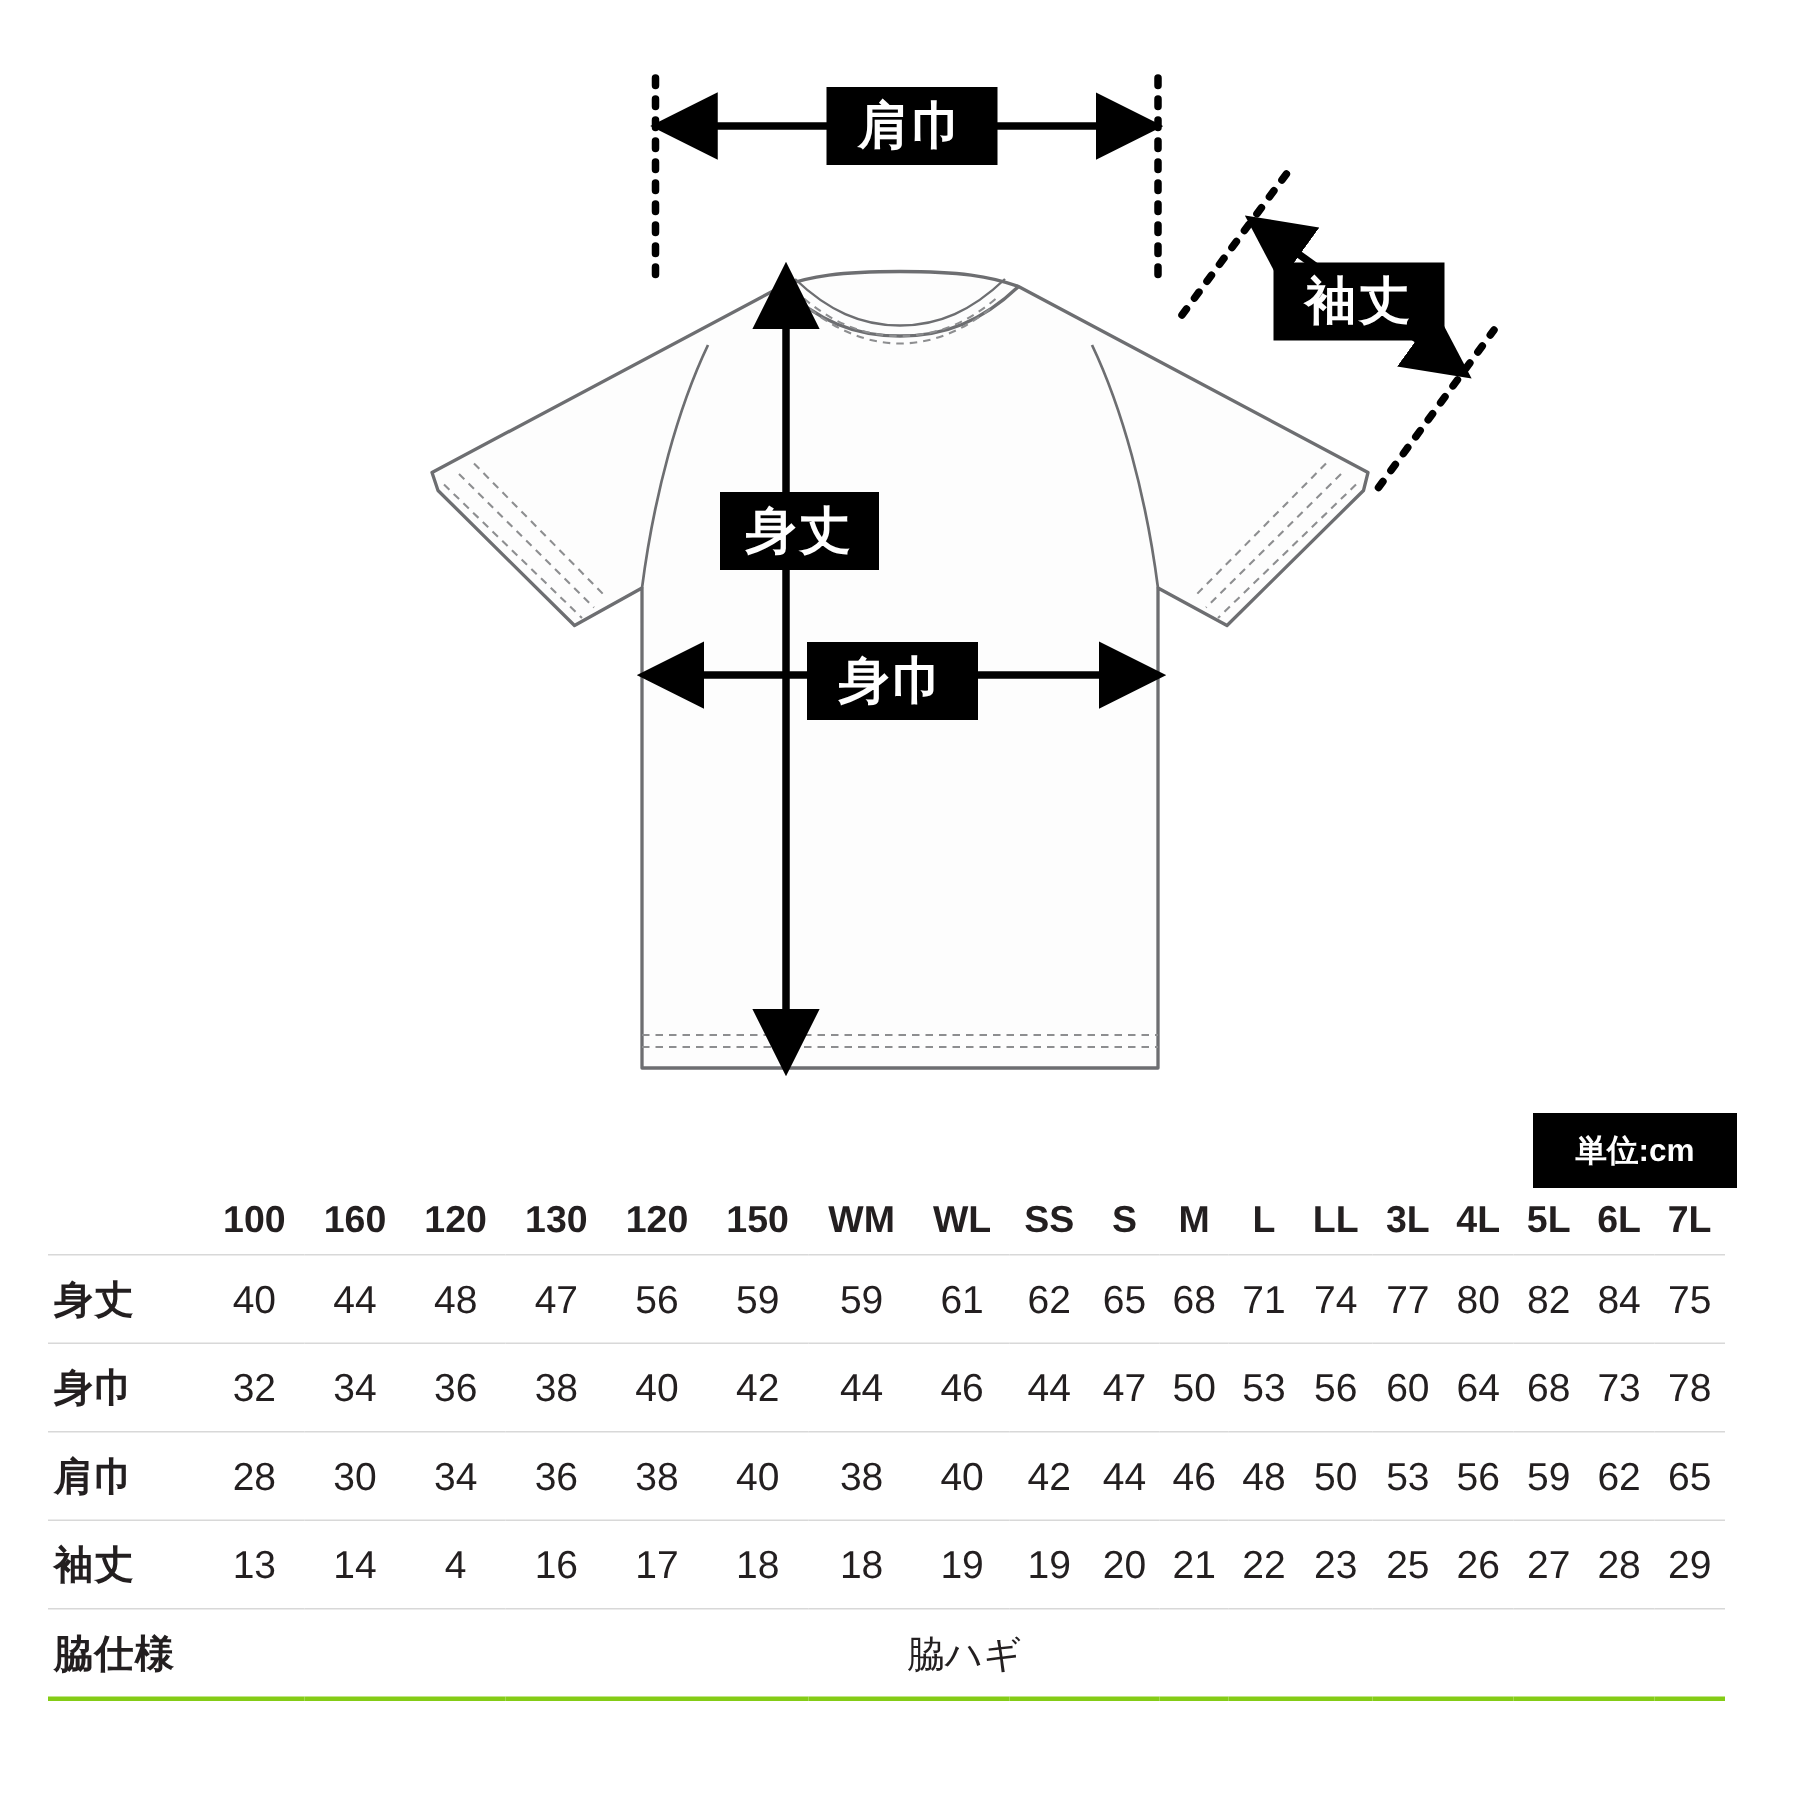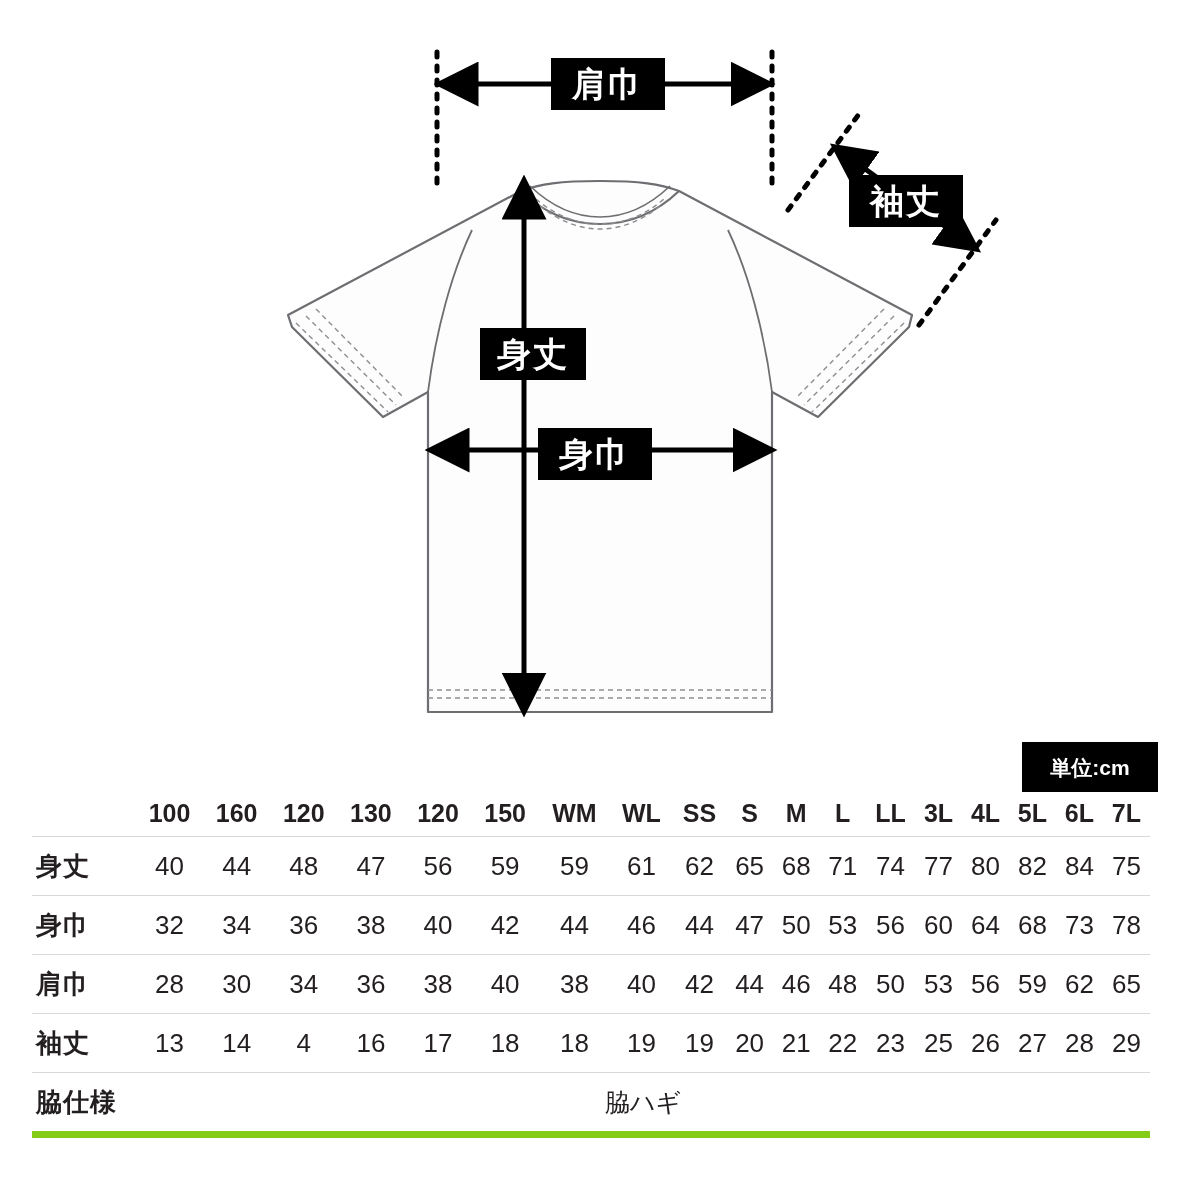--- a/index.html
+++ b/index.html
@@ -100,21 +100,21 @@
   }
   #size-table tbody tr {
     border-top: 1px solid #d8d8d8;
   }
   #size-table tbody td {
     height: 58px;
     font-weight: normal;
     font-size: 26px;
   }
   #size-table tbody tr:last-child {
-    border-bottom: 7px solid #84cc16;
+    border-bottom: 3px solid #84cc16;
   }
   .rowhead {
     text-align: left !important;
     font-weight: bold !important;
     font-size: 26px !important;
     width: 100px;
     padding-left: 4px !important;
     letter-spacing: 1px;
   }
   .spec-value {

